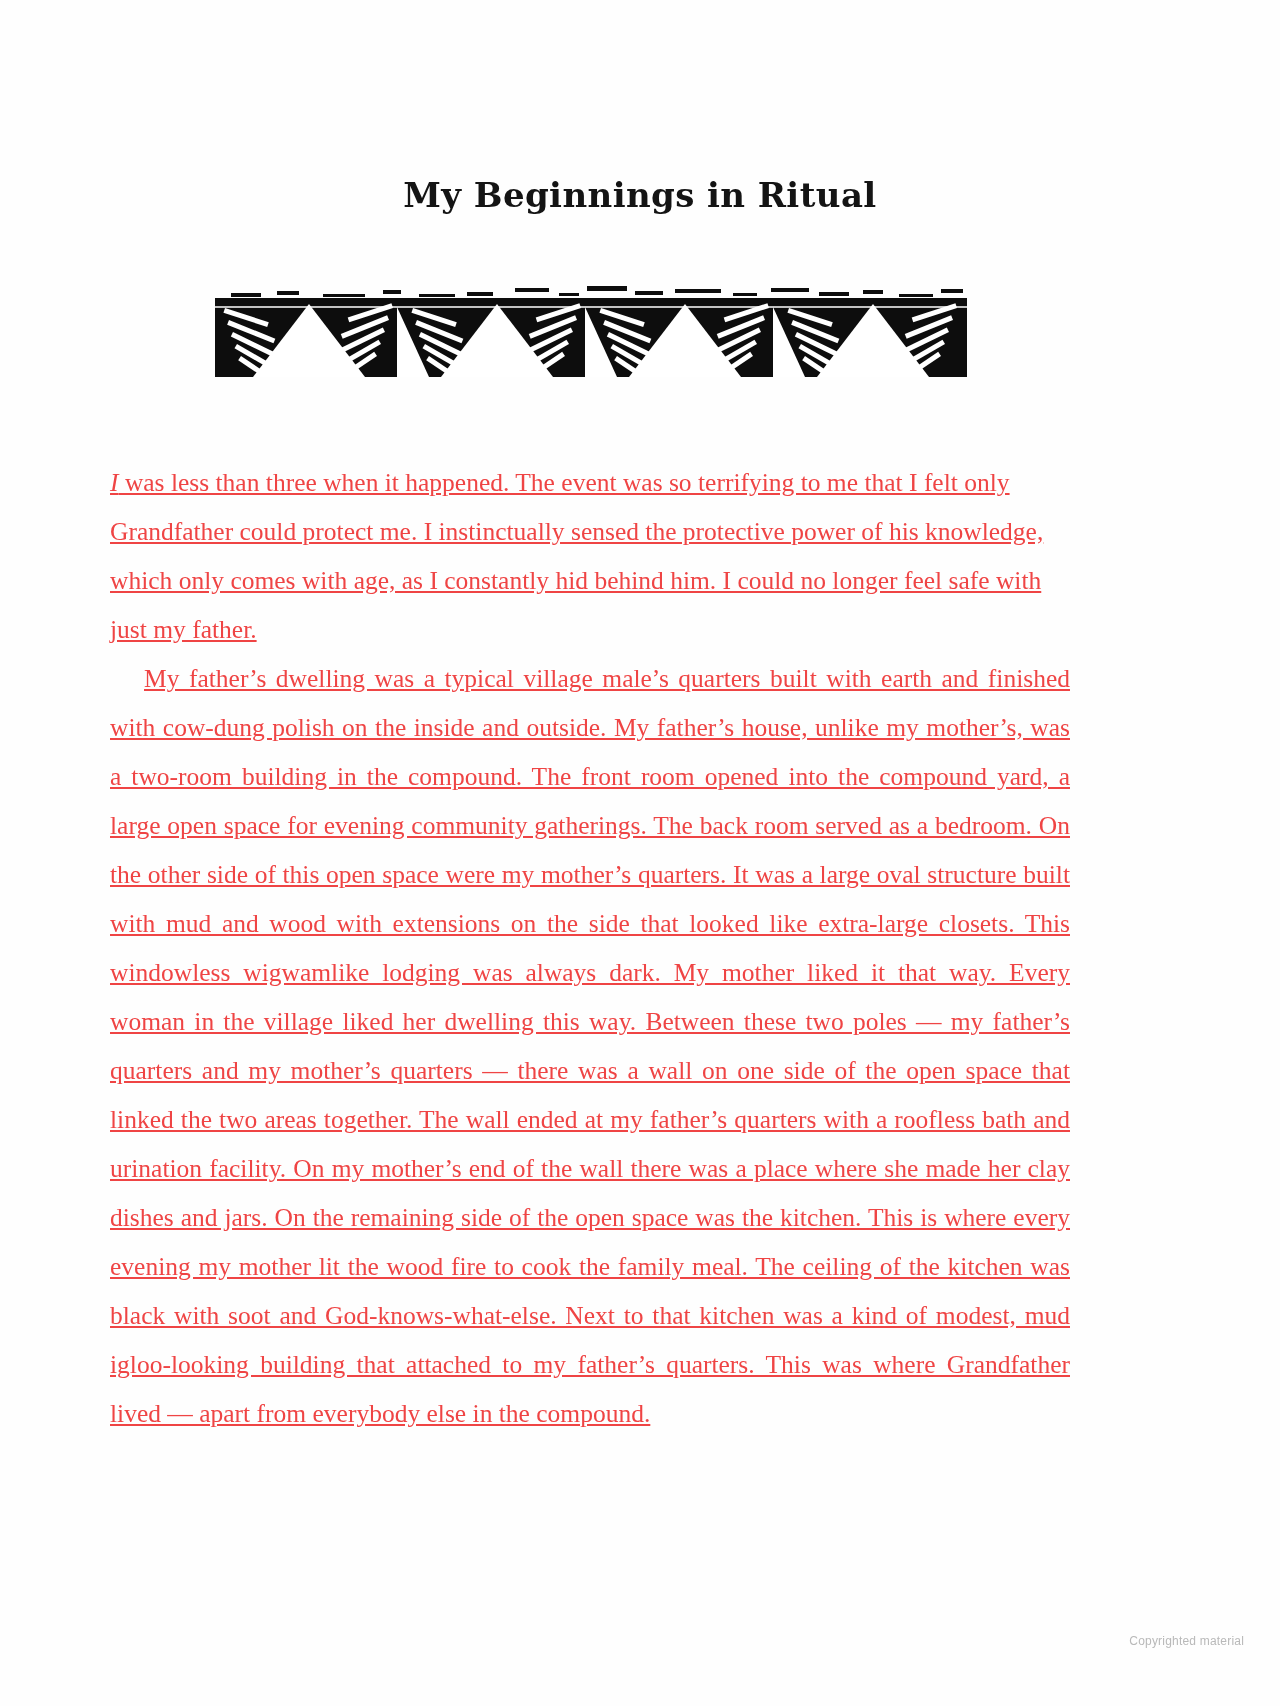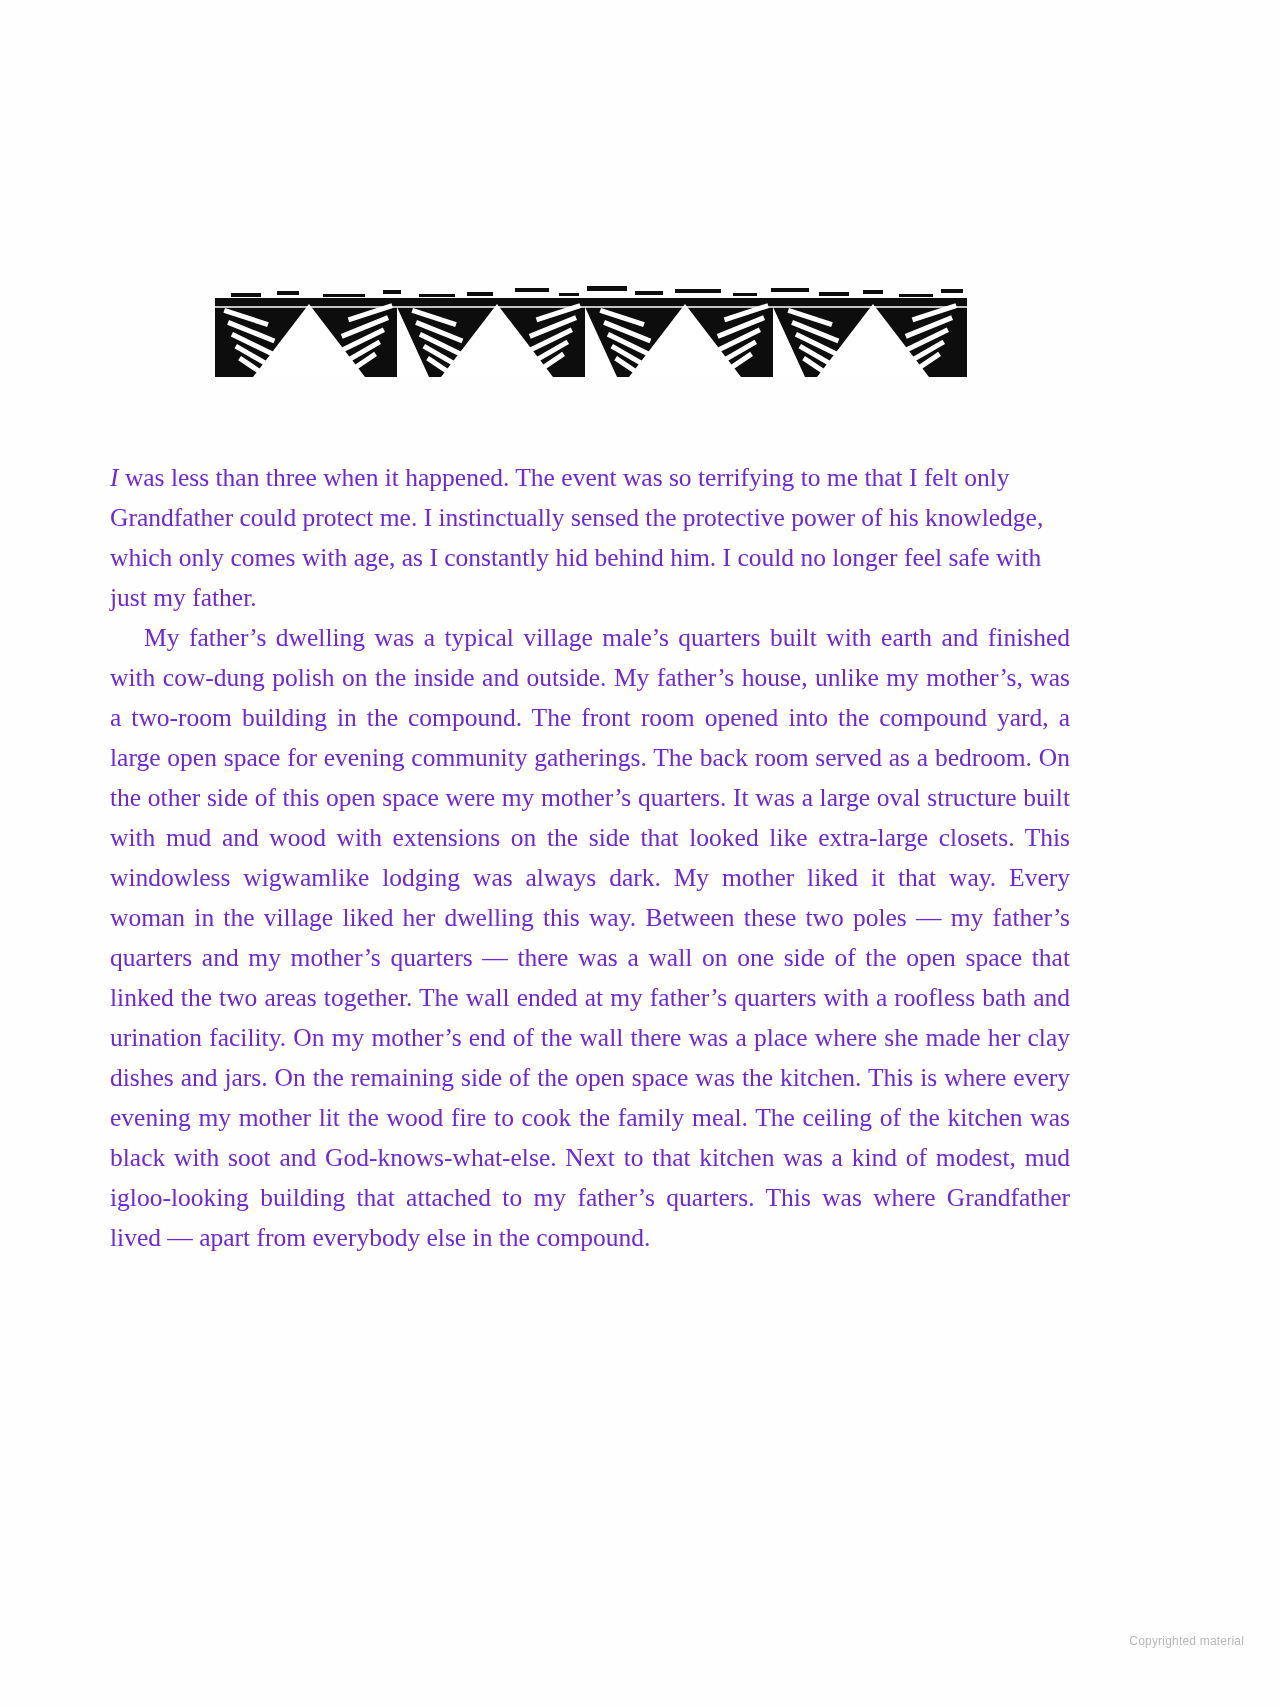--- a/index.html
+++ b/index.html
@@ -53,25 +53,26 @@
   
   .body-col {
     position: absolute;
     top: 458px;
     left: 110px;
     width: 960px;
   }
   p.para {
     margin: 0;
     font-size: 25.5px;
-    line-height: 40px;
+    line-height: 49px;
     text-align: justify;
     text-justify: inter-word;
-    color: #6d28d9;
+    color: #ef4444;
     hyphens: none;
+    text-decoration: underline;
   }
   p.para.indent {
     text-indent: 34px;
   }
   p.para.opening {
     text-align: left;
   }
   .dropinit {
     font-style: italic;
     font-size: 25.5px;
@@ -86,20 +87,21 @@
     font-size: 12px;
     color: #b9b9b9;
     letter-spacing: 0.2px;
   }
 </style>
 </head>
 <body>
 
 <div class="page">
 
+  <h1 class="chapter-title">My Beginnings in Ritual</h1>
 
   <div class="ornament-wrap">
     <svg class="ornament-svg" viewBox="0 0 752 95" preserveAspectRatio="none">
       <defs>
         <g id="motif">
 
           <path d="M0 18 L188 18 L188 95 L0 95 Z" fill="#0d0d0d"></path>
 
           <path d="M0 24 L86 95 L0 95 Z" fill="#ffffff" opacity="0"></path>
 

